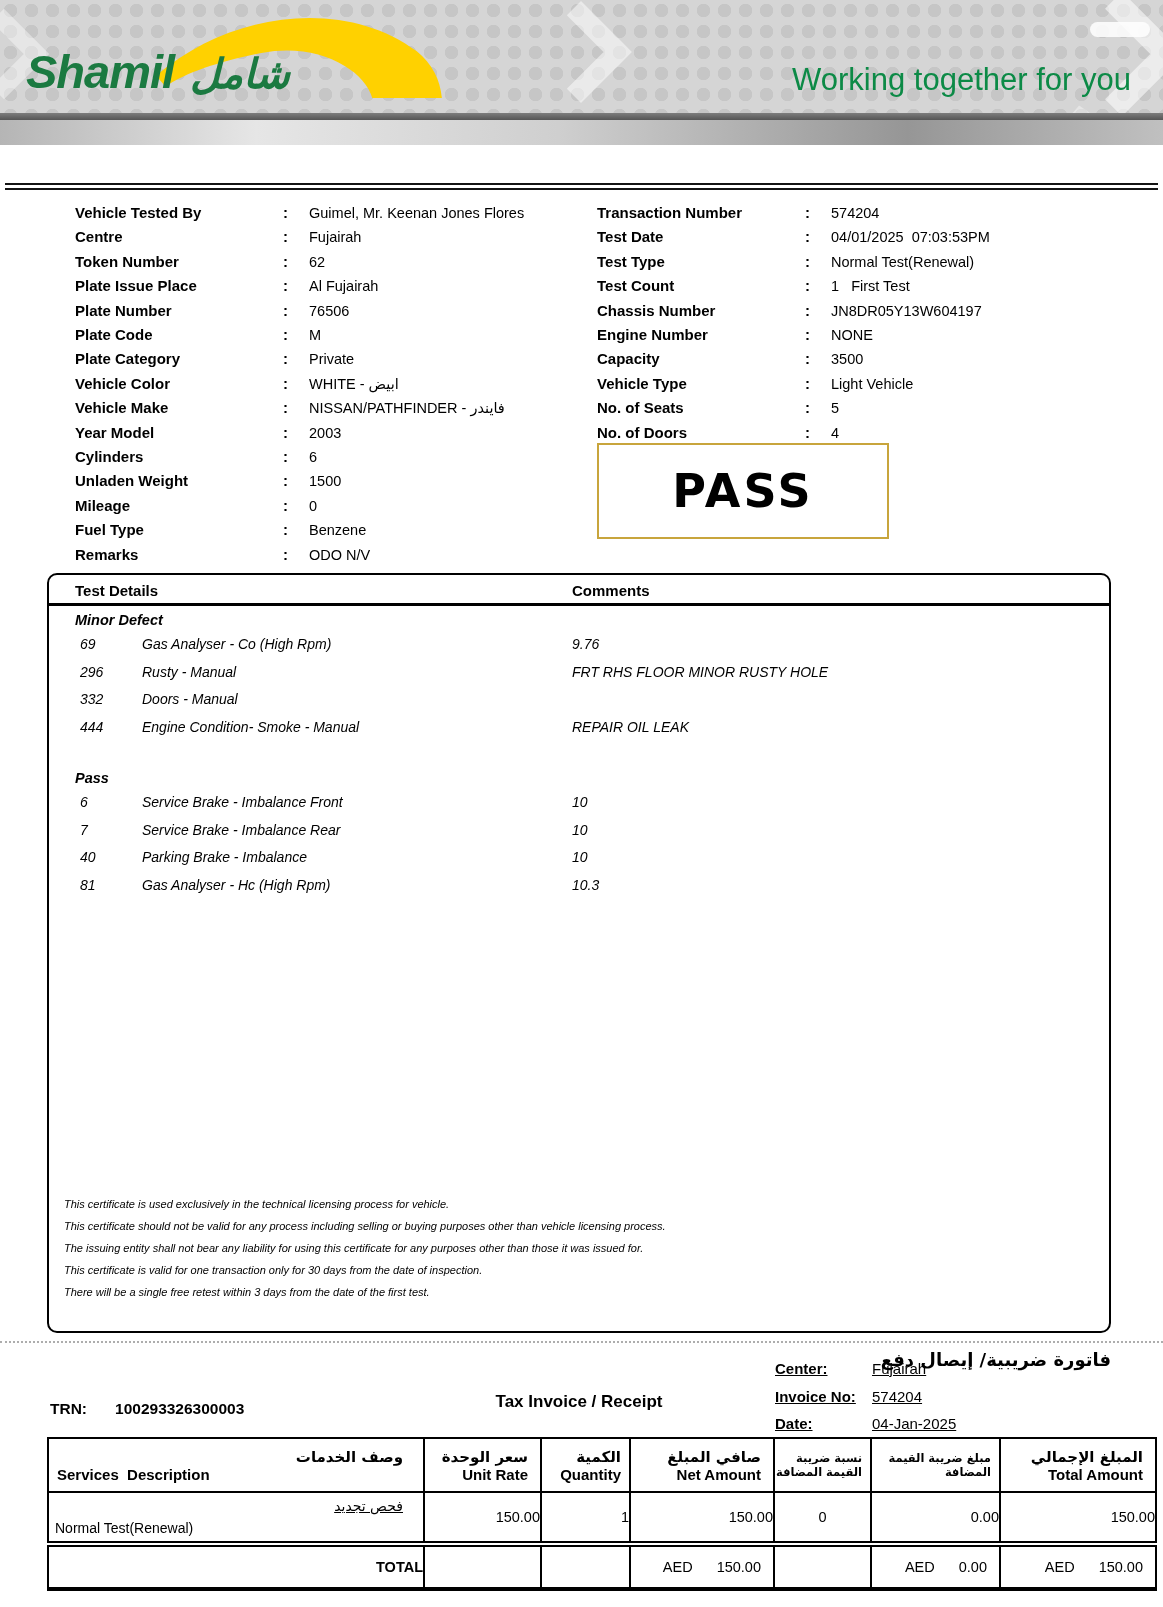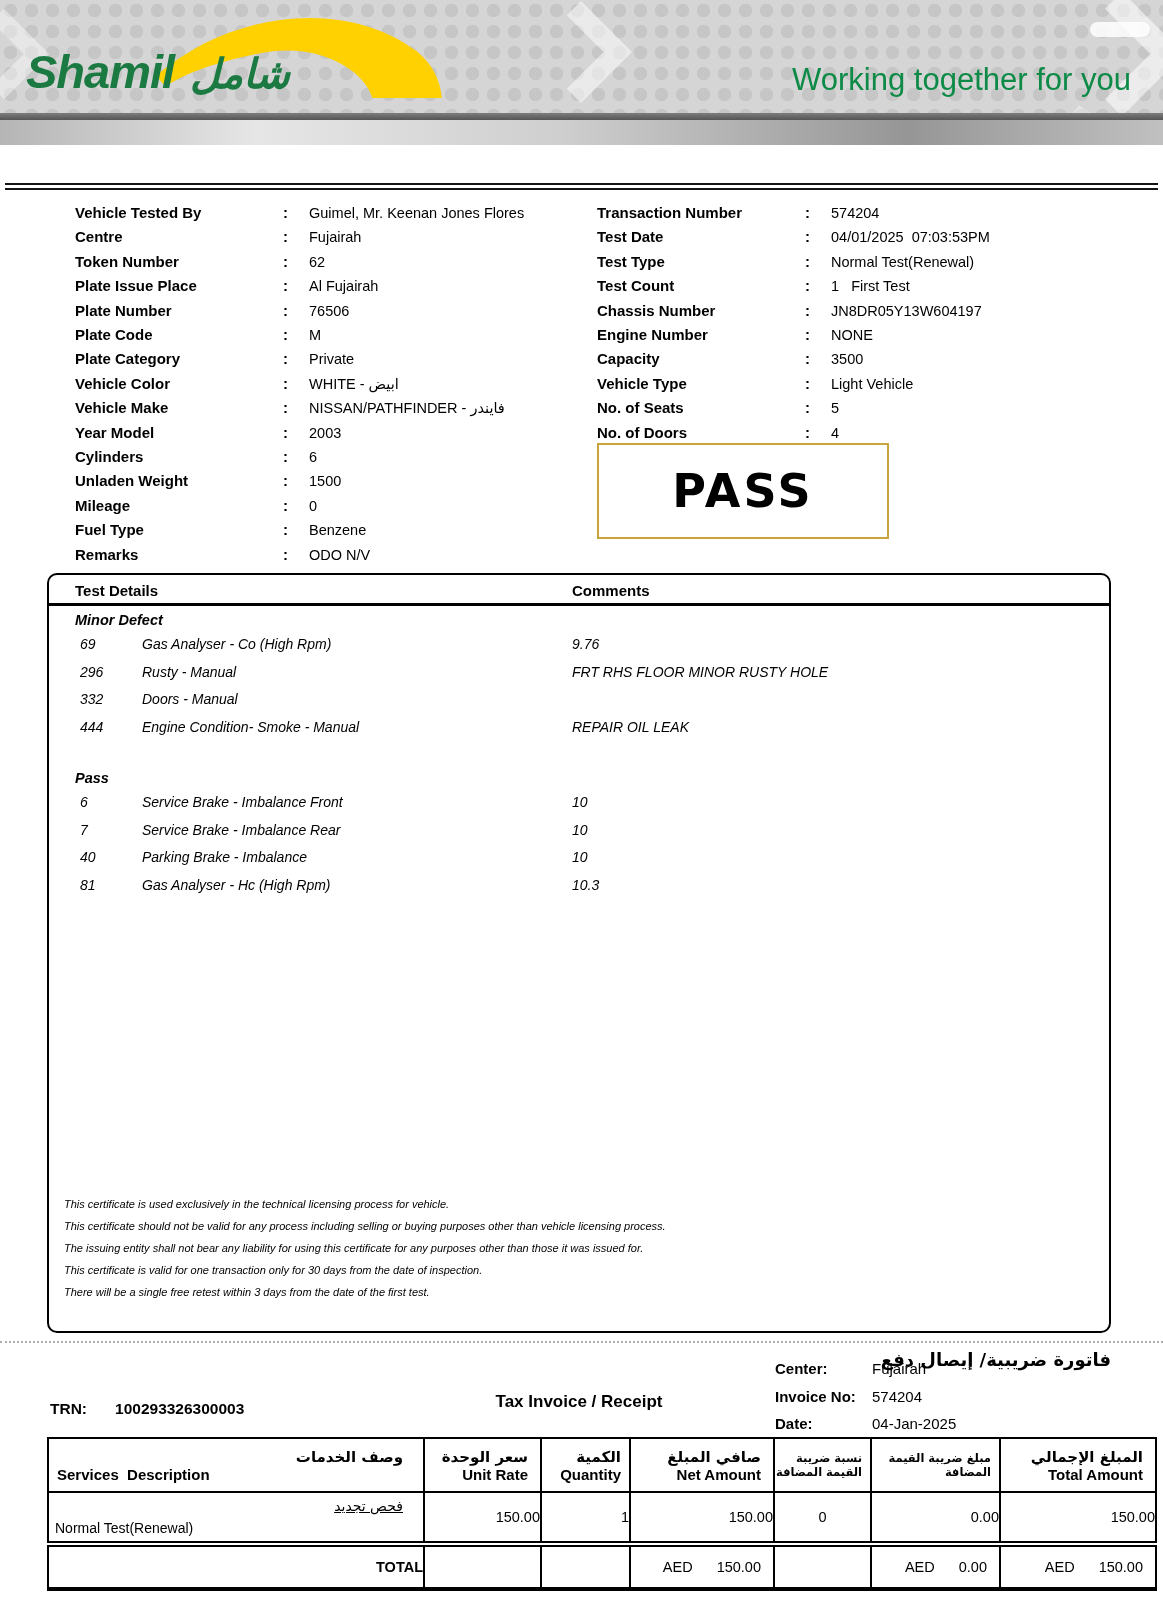--- a/index.html
+++ b/index.html
@@ -68,21 +68,21 @@
   .dotline { position:absolute; top:1341px; left:0; width:100%; border-top:2px dotted #adadad; }
 
   
   .inv-title-ar { position:absolute; top:1349px; left:47px; width:1064px; text-align:right;
     font-weight:bold; font-size:18px; font-family:"DejaVu Sans",sans-serif; direction:rtl; }
   .inv-title-en { position:absolute; top:1392px; left:47px; width:1064px; text-align:center;
     font-weight:bold; font-size:17px; }
   .trn { position:absolute; left:50px; top:1400px; display:flex; gap:28px;
     font-weight:bold; font-size:15.5px; }
   .inv-meta { position:absolute; left:775px; top:1355px; }
-  .mrow { display:grid; grid-template-columns:97px 1fr; line-height:27.5px; align-items:baseline; }
+  .mrow { display:grid; grid-template-columns:97px 1fr; line-height:27.5px; align-items:baseline;text-decoration:underline; }
   .mlabel { font-weight:bold; font-size:15px; }
   .mval { font-size:15px; }
 
   
   .inv-table { position:absolute; left:47px; top:1437px; width:1108px;
     border-collapse:collapse; table-layout:fixed; }
   .inv-table th, .inv-table td { border:2px solid #000; padding:0; vertical-align:middle; }
   .inv-table th { font-weight:bold; height:52px; }
   .ih .ar { font-size:15px; font-family:"DejaVu Sans",sans-serif; direction:rtl; }
   .ih .en { font-size:15px; white-space:pre-wrap; }

